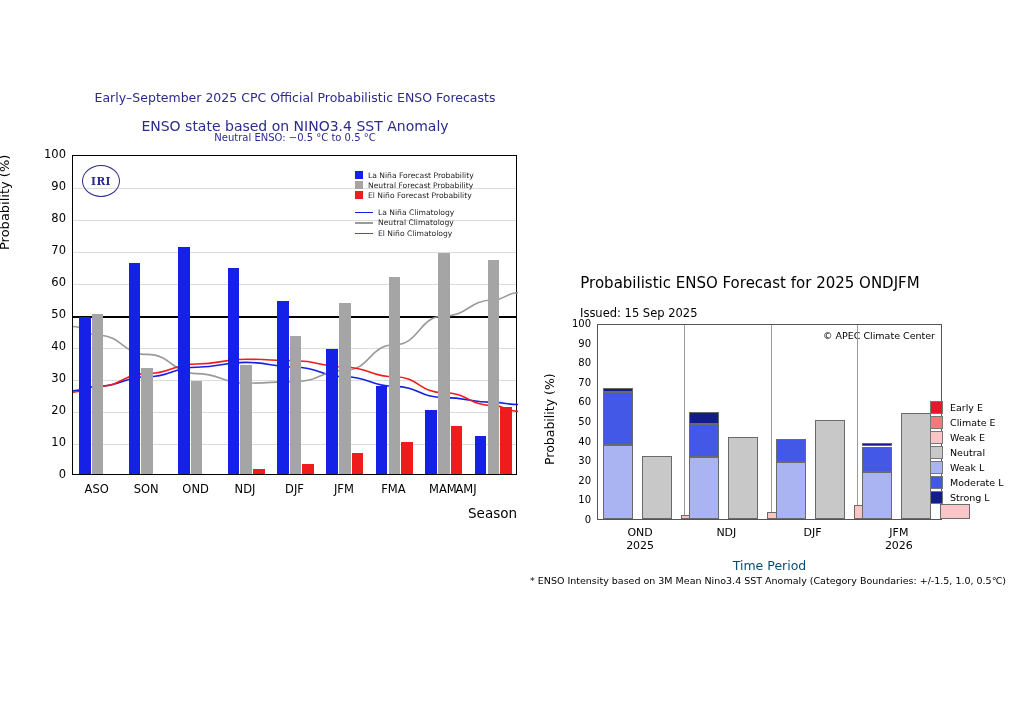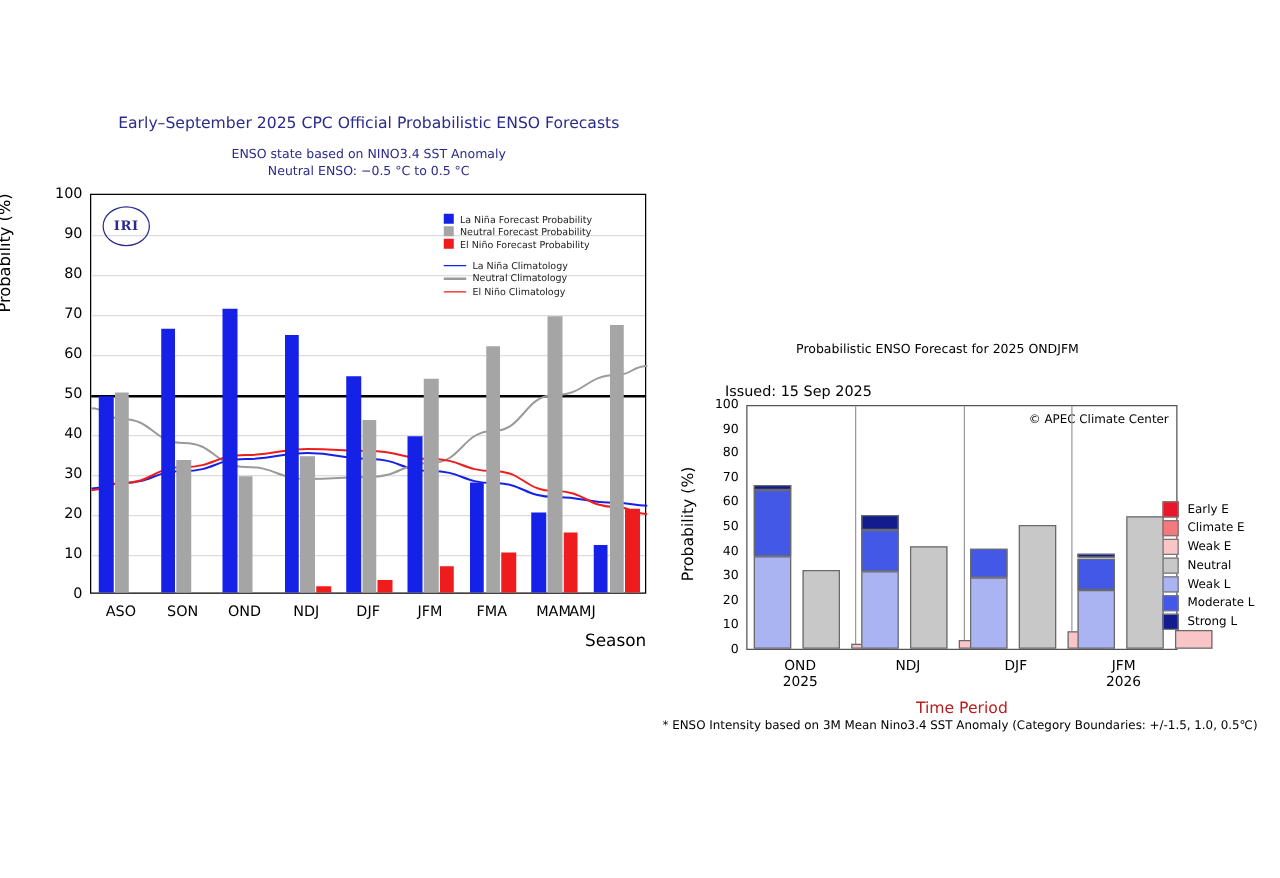--- a/index.html
+++ b/index.html
@@ -26,21 +26,21 @@
     text-align: center;
     font-size: 12.5px;
     color: #2b2b8c;
     font-family: "DejaVu Sans", sans-serif;
   }
   .iri-sub1 {
     position: absolute;
     left: 60px; top: 118px;
     width: 470px;
     text-align: center;
-    font-size: 10px;
+    font-size: 14px;
     color: #2b2b8c;
   }
   .iri-sub2 {
     position: absolute;
     left: 60px; top: 132px;
     width: 470px;
     text-align: center;
     font-size: 10px;
     color: #2b2b8c;
   }
@@ -137,21 +137,21 @@
   .legend-gap { height: 7px; }
 
   
   #apec-panel { left: 500px; top: 250px; width: 524px; height: 360px; }
 
   .apec-title {
     position: absolute;
     left: 40px; top: 24px;
     width: 420px;
     text-align: center;
-    font-size: 10px;
+    font-size: 15px;
     color: #000;
   }
   .apec-issued {
     position: absolute;
     left: 80px; top: 56px;
     font-size: 11.5px;
     color: #000;
   }
   #apec-plot {
     position: absolute;
@@ -192,21 +192,21 @@
     text-align: center;
     font-size: 11px;
     color: #000;
     line-height: 13px;
   }
   .xlabel-apec {
     position: absolute;
     left: 97px; top: 308px;
     width: 345px;
     text-align: center;
-    font-size: 12.5px; color: #b91c1c;
+    font-size: 12.5px; color: #0c4a6e;
   }
   .legend-apec {
     position: absolute;
     left: 430px; top: 150px;
     font-size: 9.5px; color: #000;
   }
   .legend-apec .row {
     display: flex; align-items: center; height: 15px;
   }
   .legend-apec .swatch {

